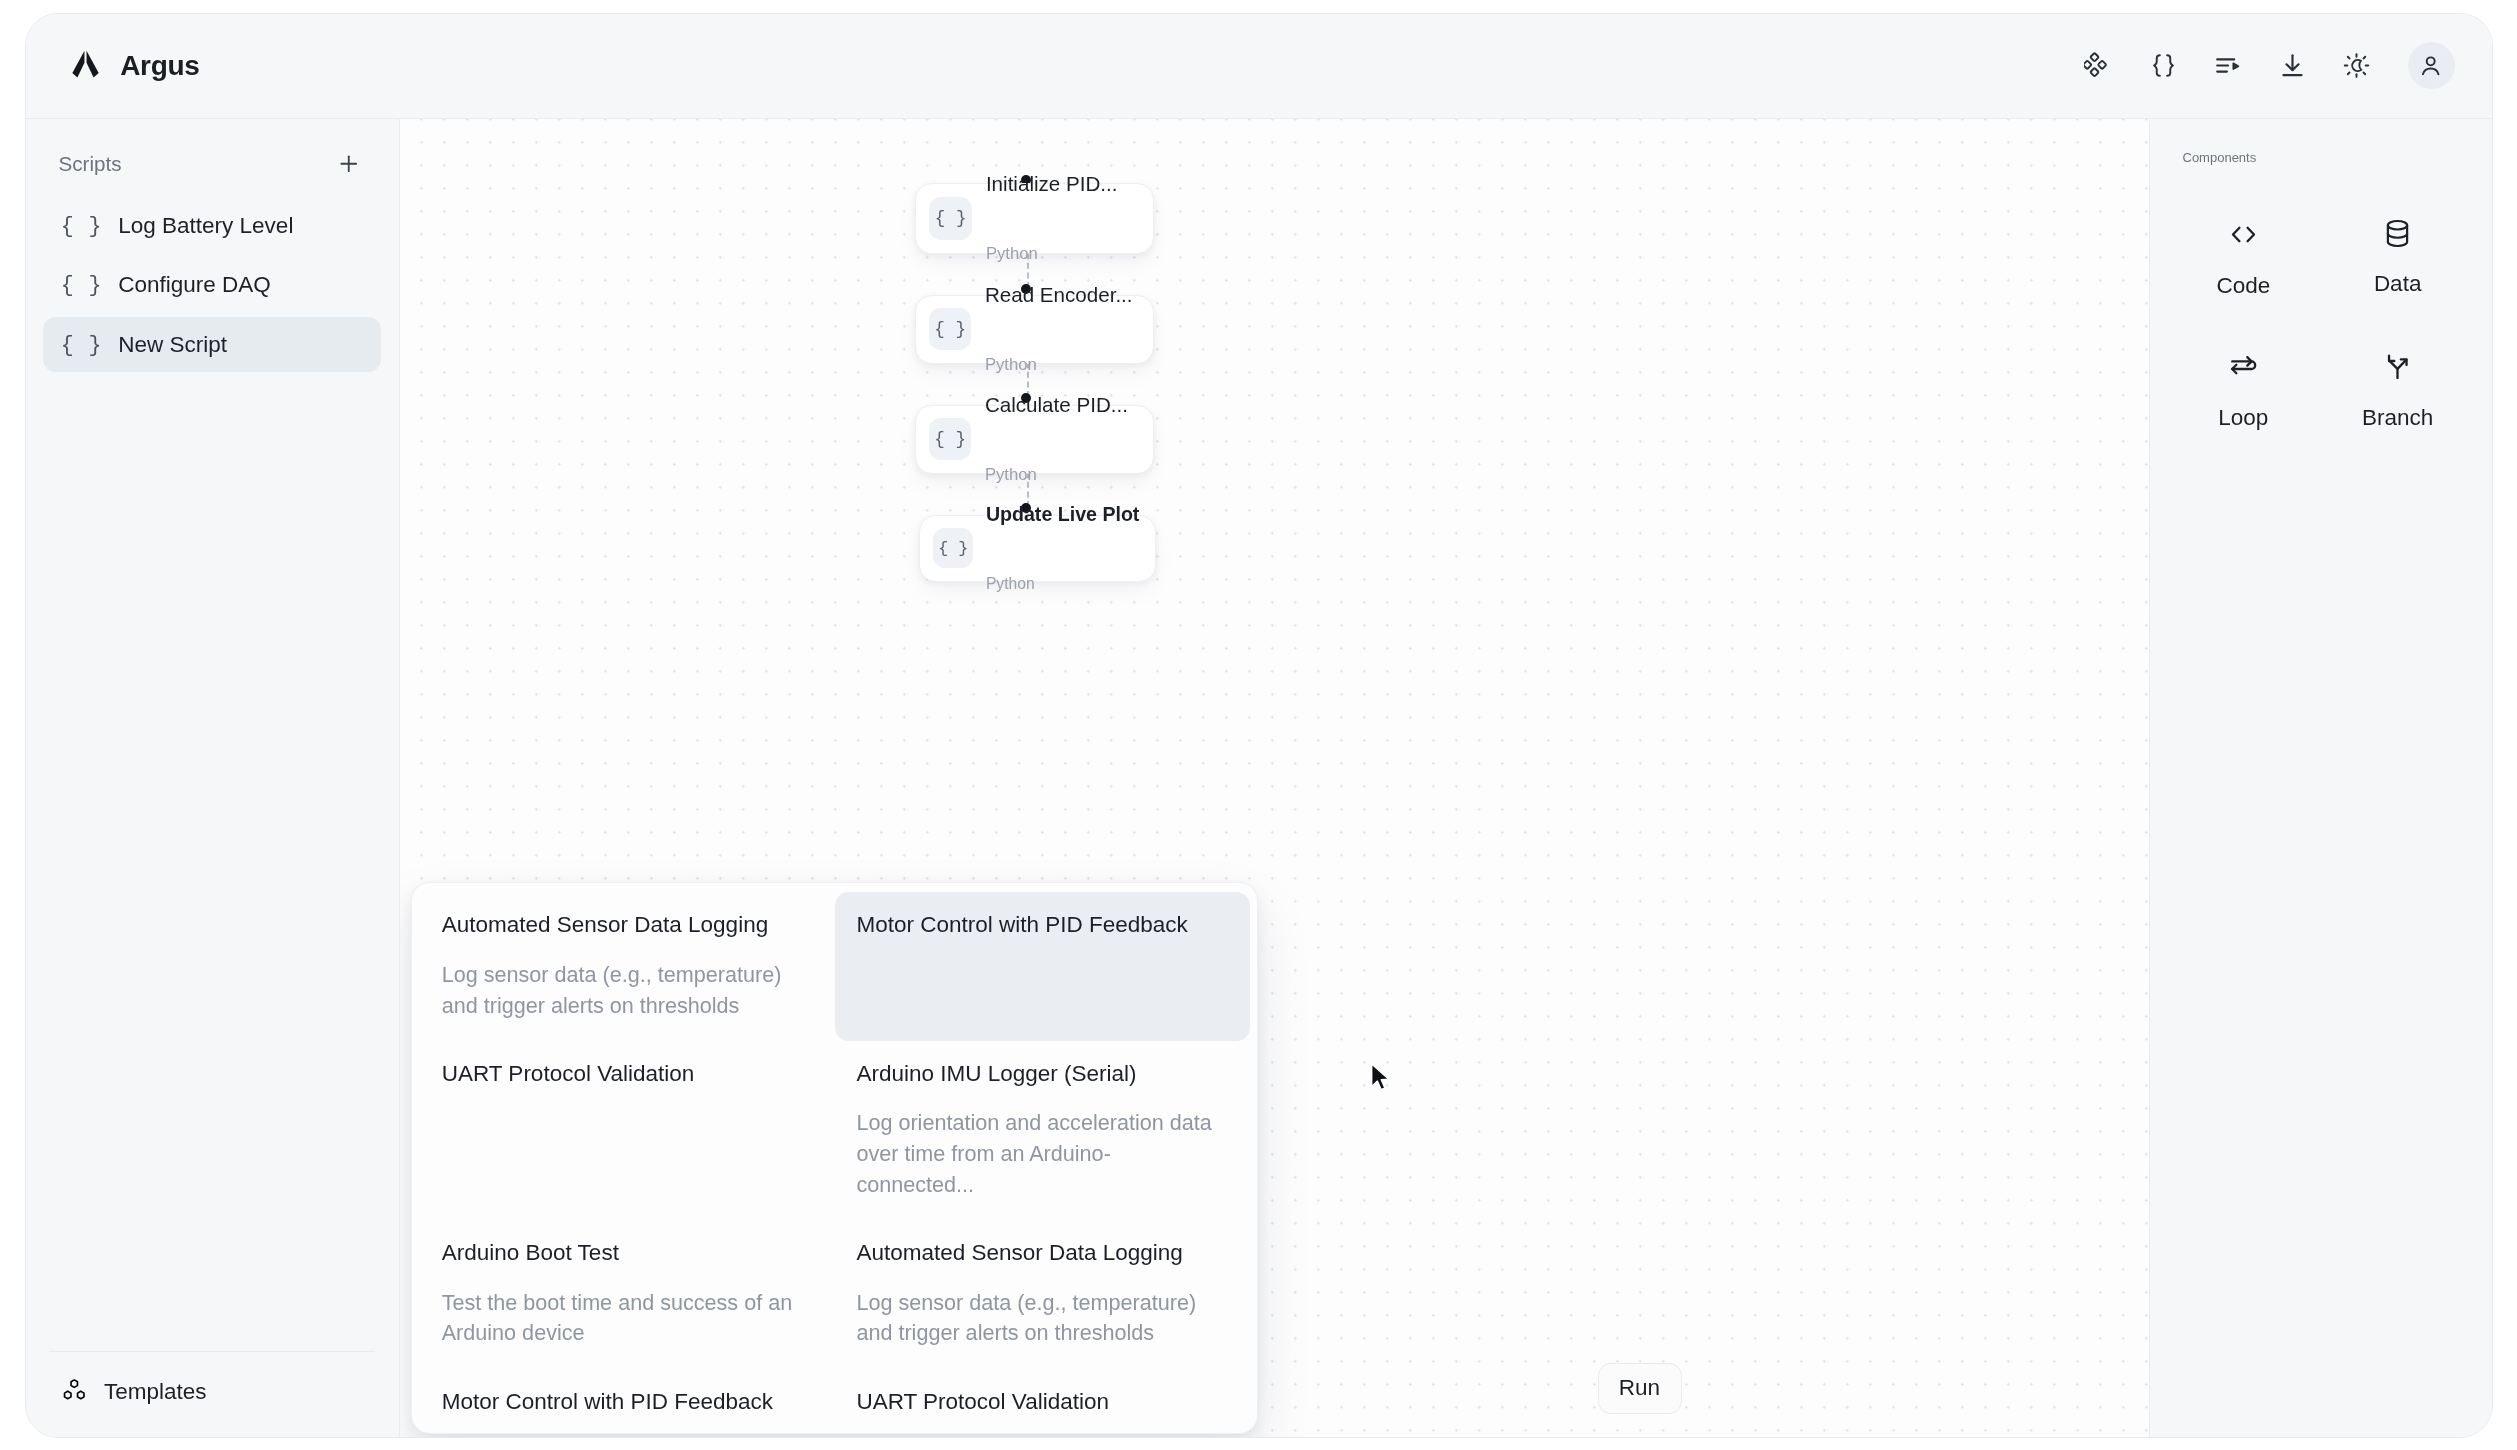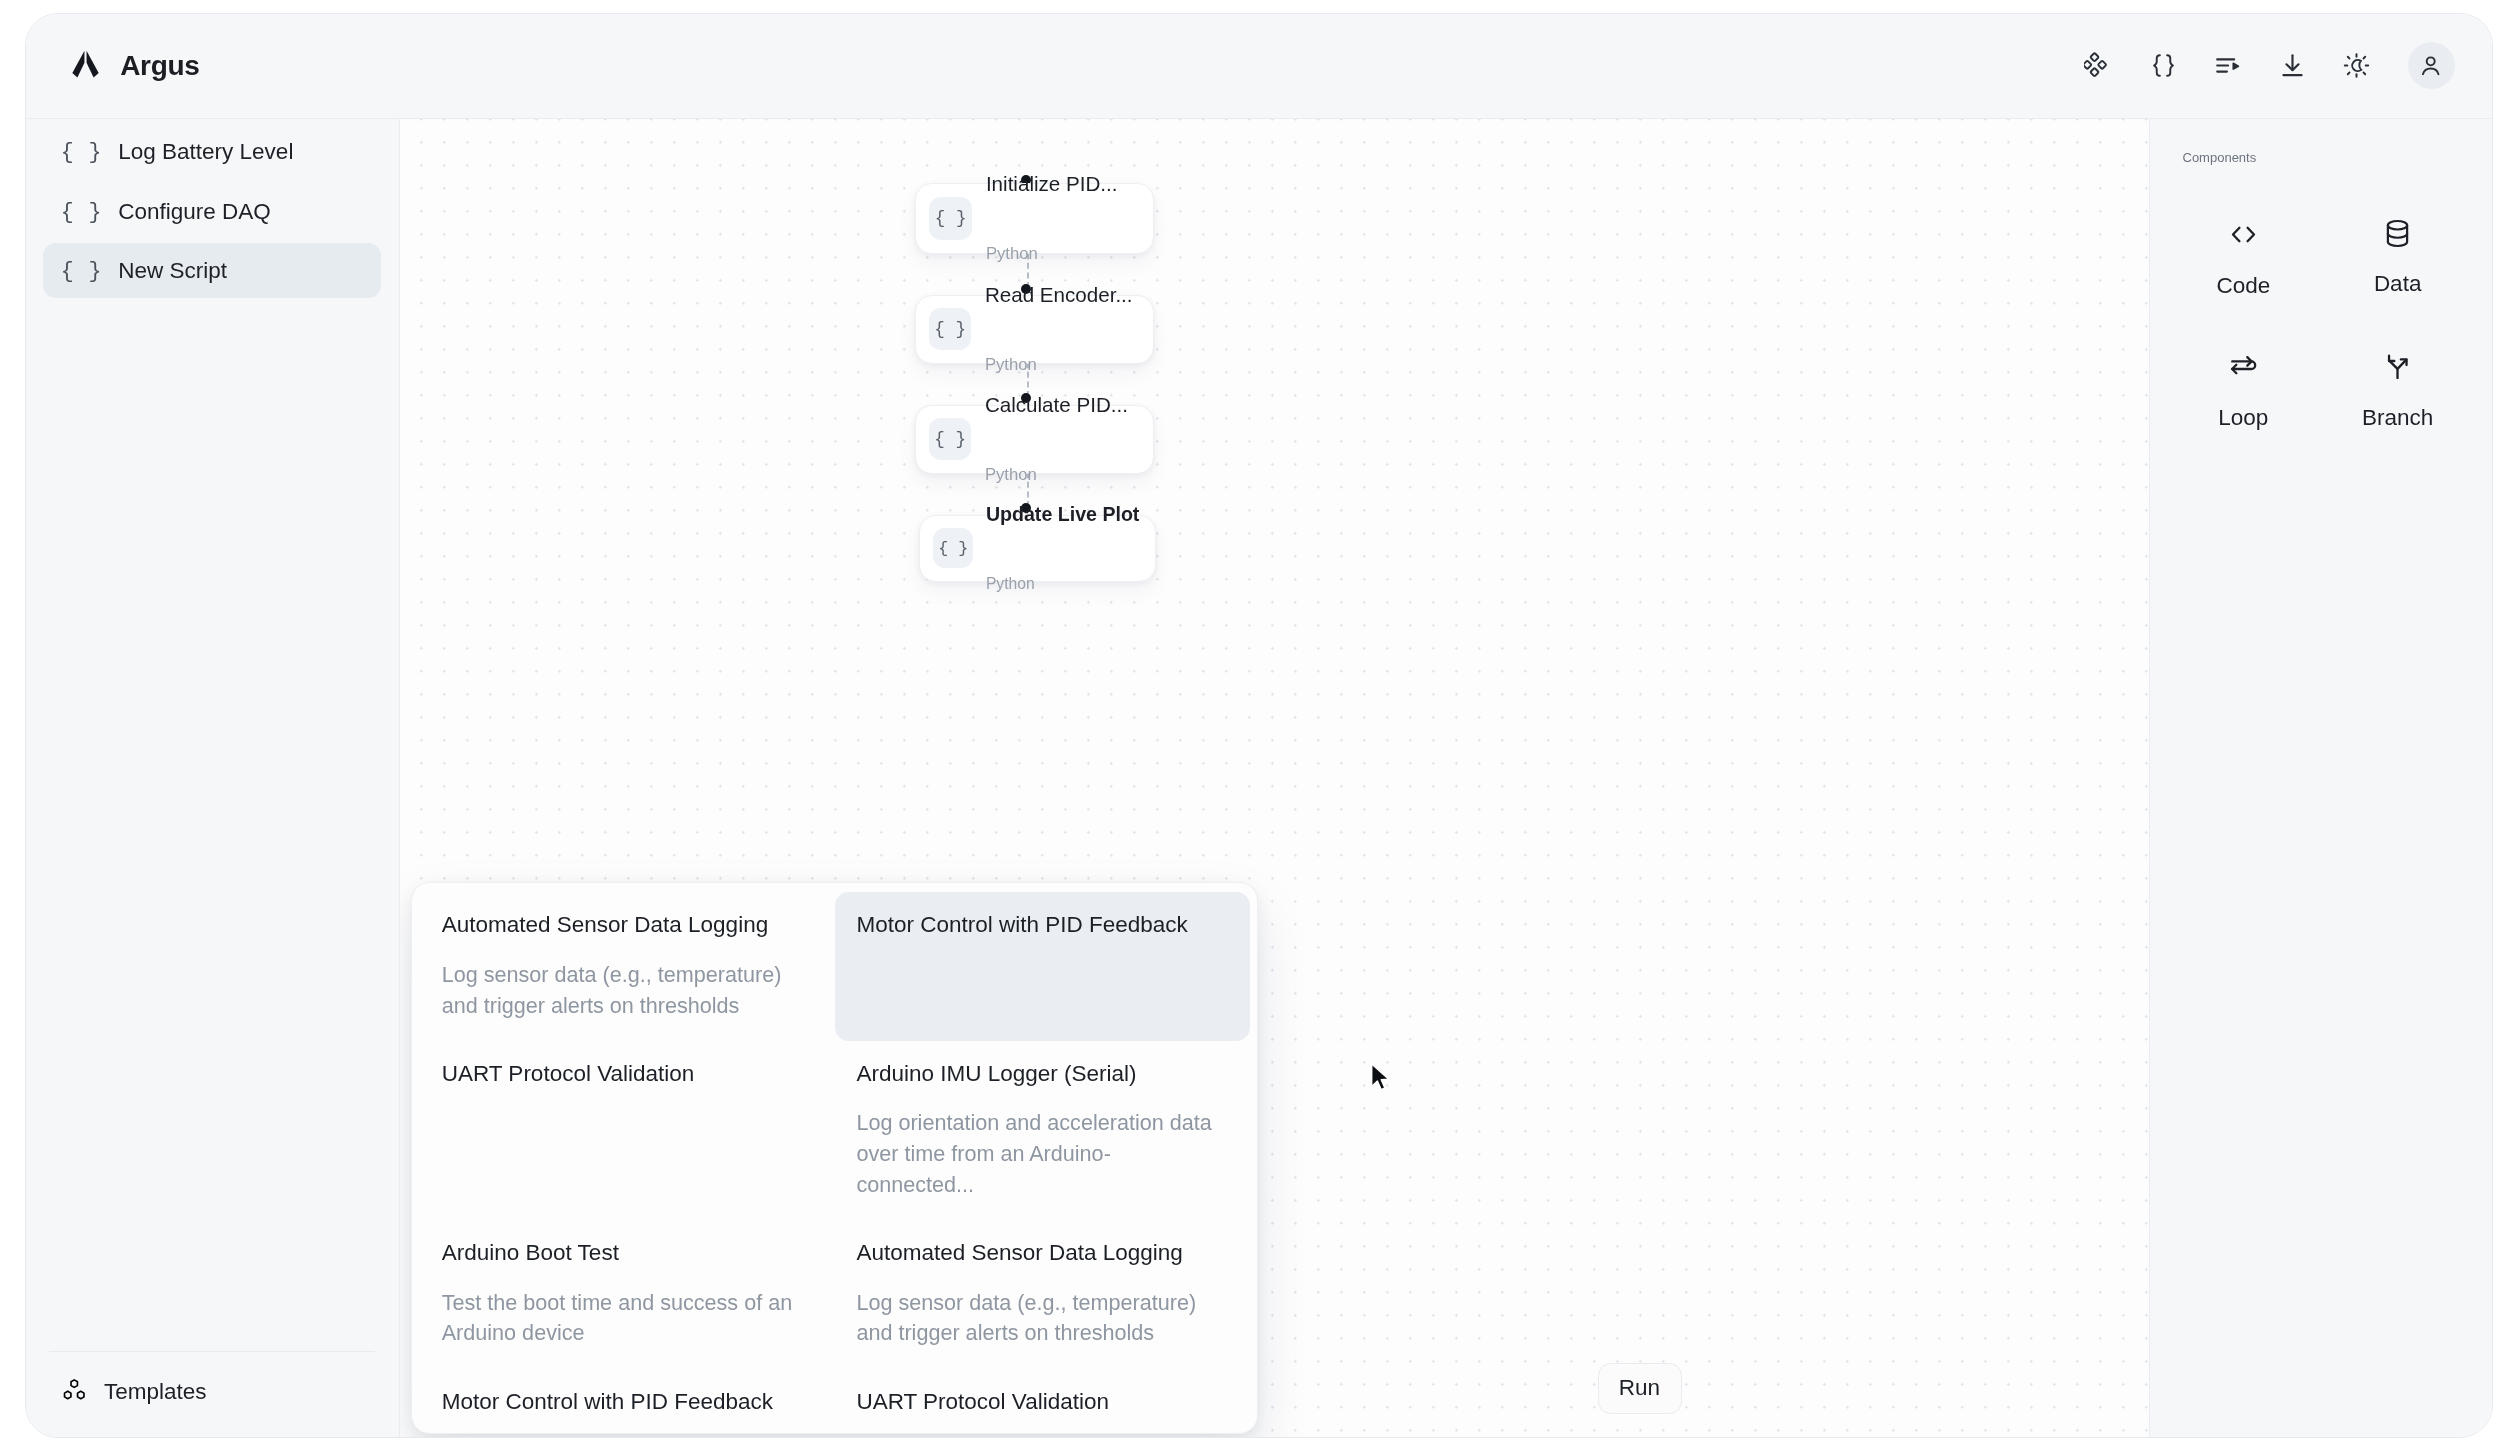--- a/index.html
+++ b/index.html
@@ -273,20 +273,29 @@
           <circle cx="12" cy="8.2" r="3.5"></circle>
           <path d="M5.2 19.4c.9-3.3 3.6-5 6.8-5s5.9 1.7 6.8 5"></path>
         </svg>
       </div>
     </div>
   </div>
 
   <div id="body">
 
     <div id="sidebar">
+      <div class="side-head">
+        <span class="side-head-label">Scripts</span>
+        <span class="plus-btn">
+          <svg width="25.5" height="25.5" viewBox="0 0 24 24" fill="none" stroke="currentColor" stroke-width="1.7" stroke-linecap="round">
+            <path d="M12 5v14"></path>
+              <path d="M5 12h14"></path>
+          </svg>
+        </span>
+      </div>
 
       <div class="script-list">
         <div class="script-item">
           <span class="script-icon">{&nbsp;}</span>
           <span class="script-label">Log Battery Level</span>
         </div>
         <div class="script-item">
           <span class="script-icon">{&nbsp;}</span>
           <span class="script-label">Configure DAQ</span>
         </div>

